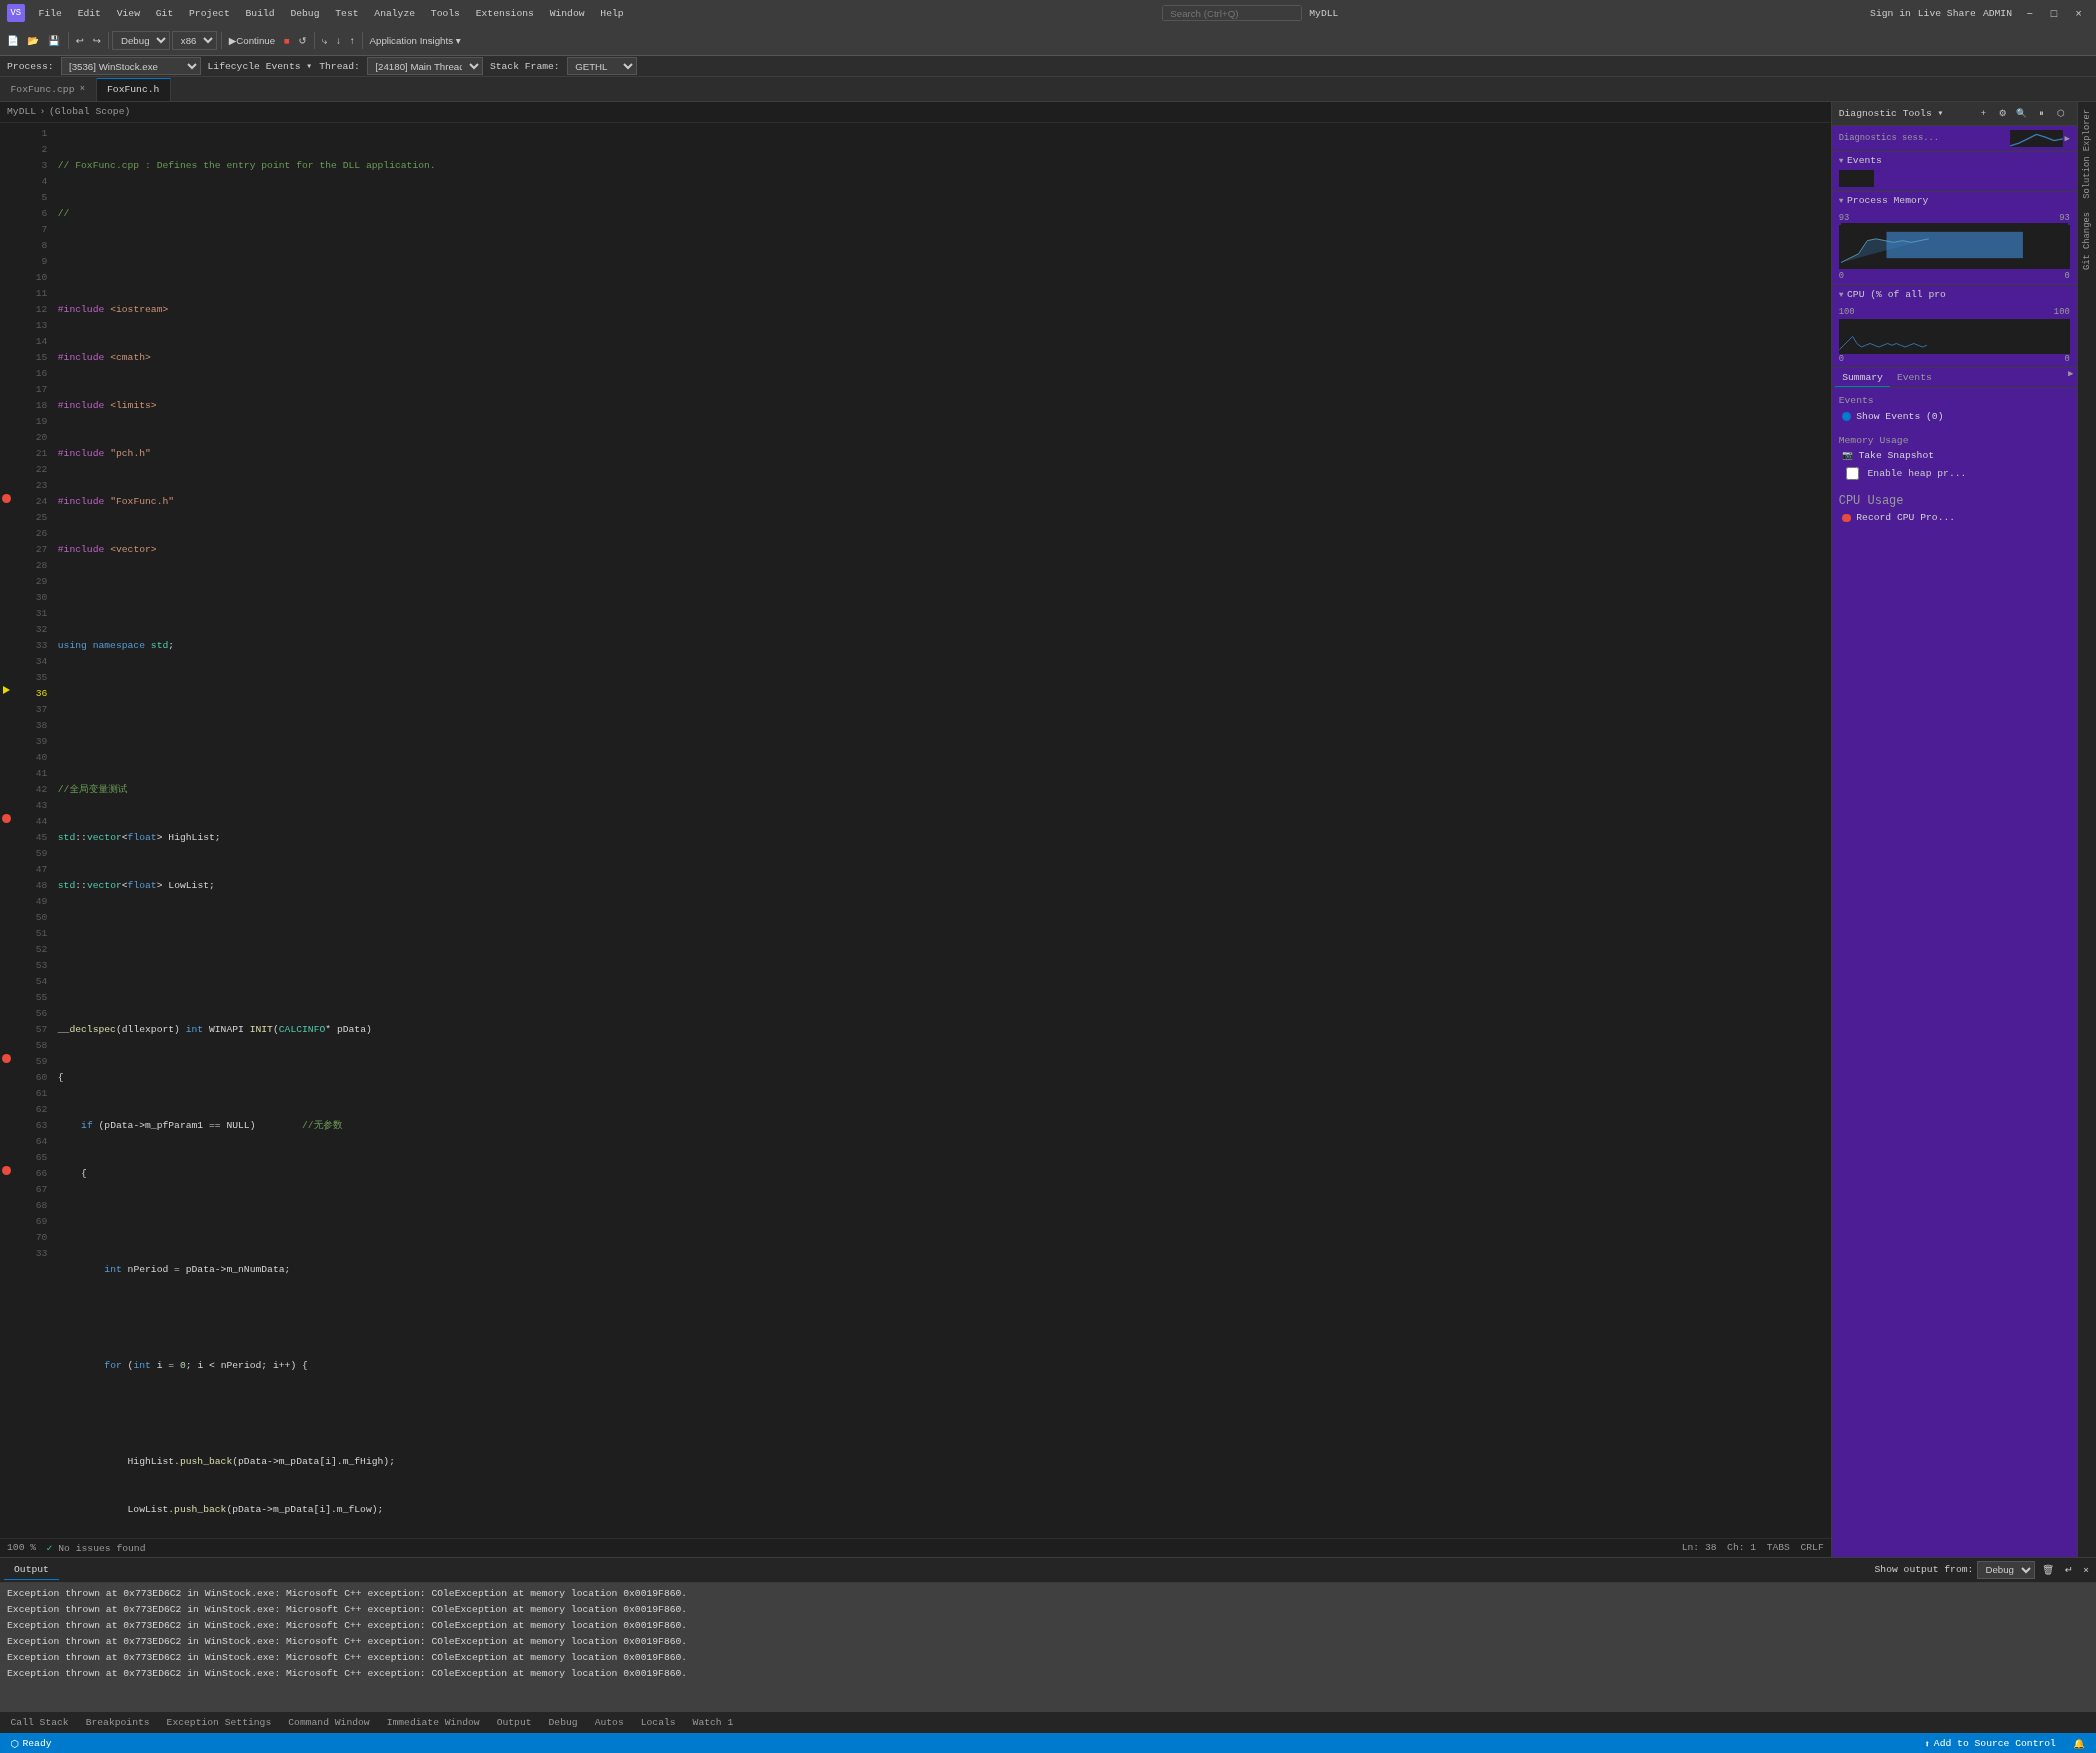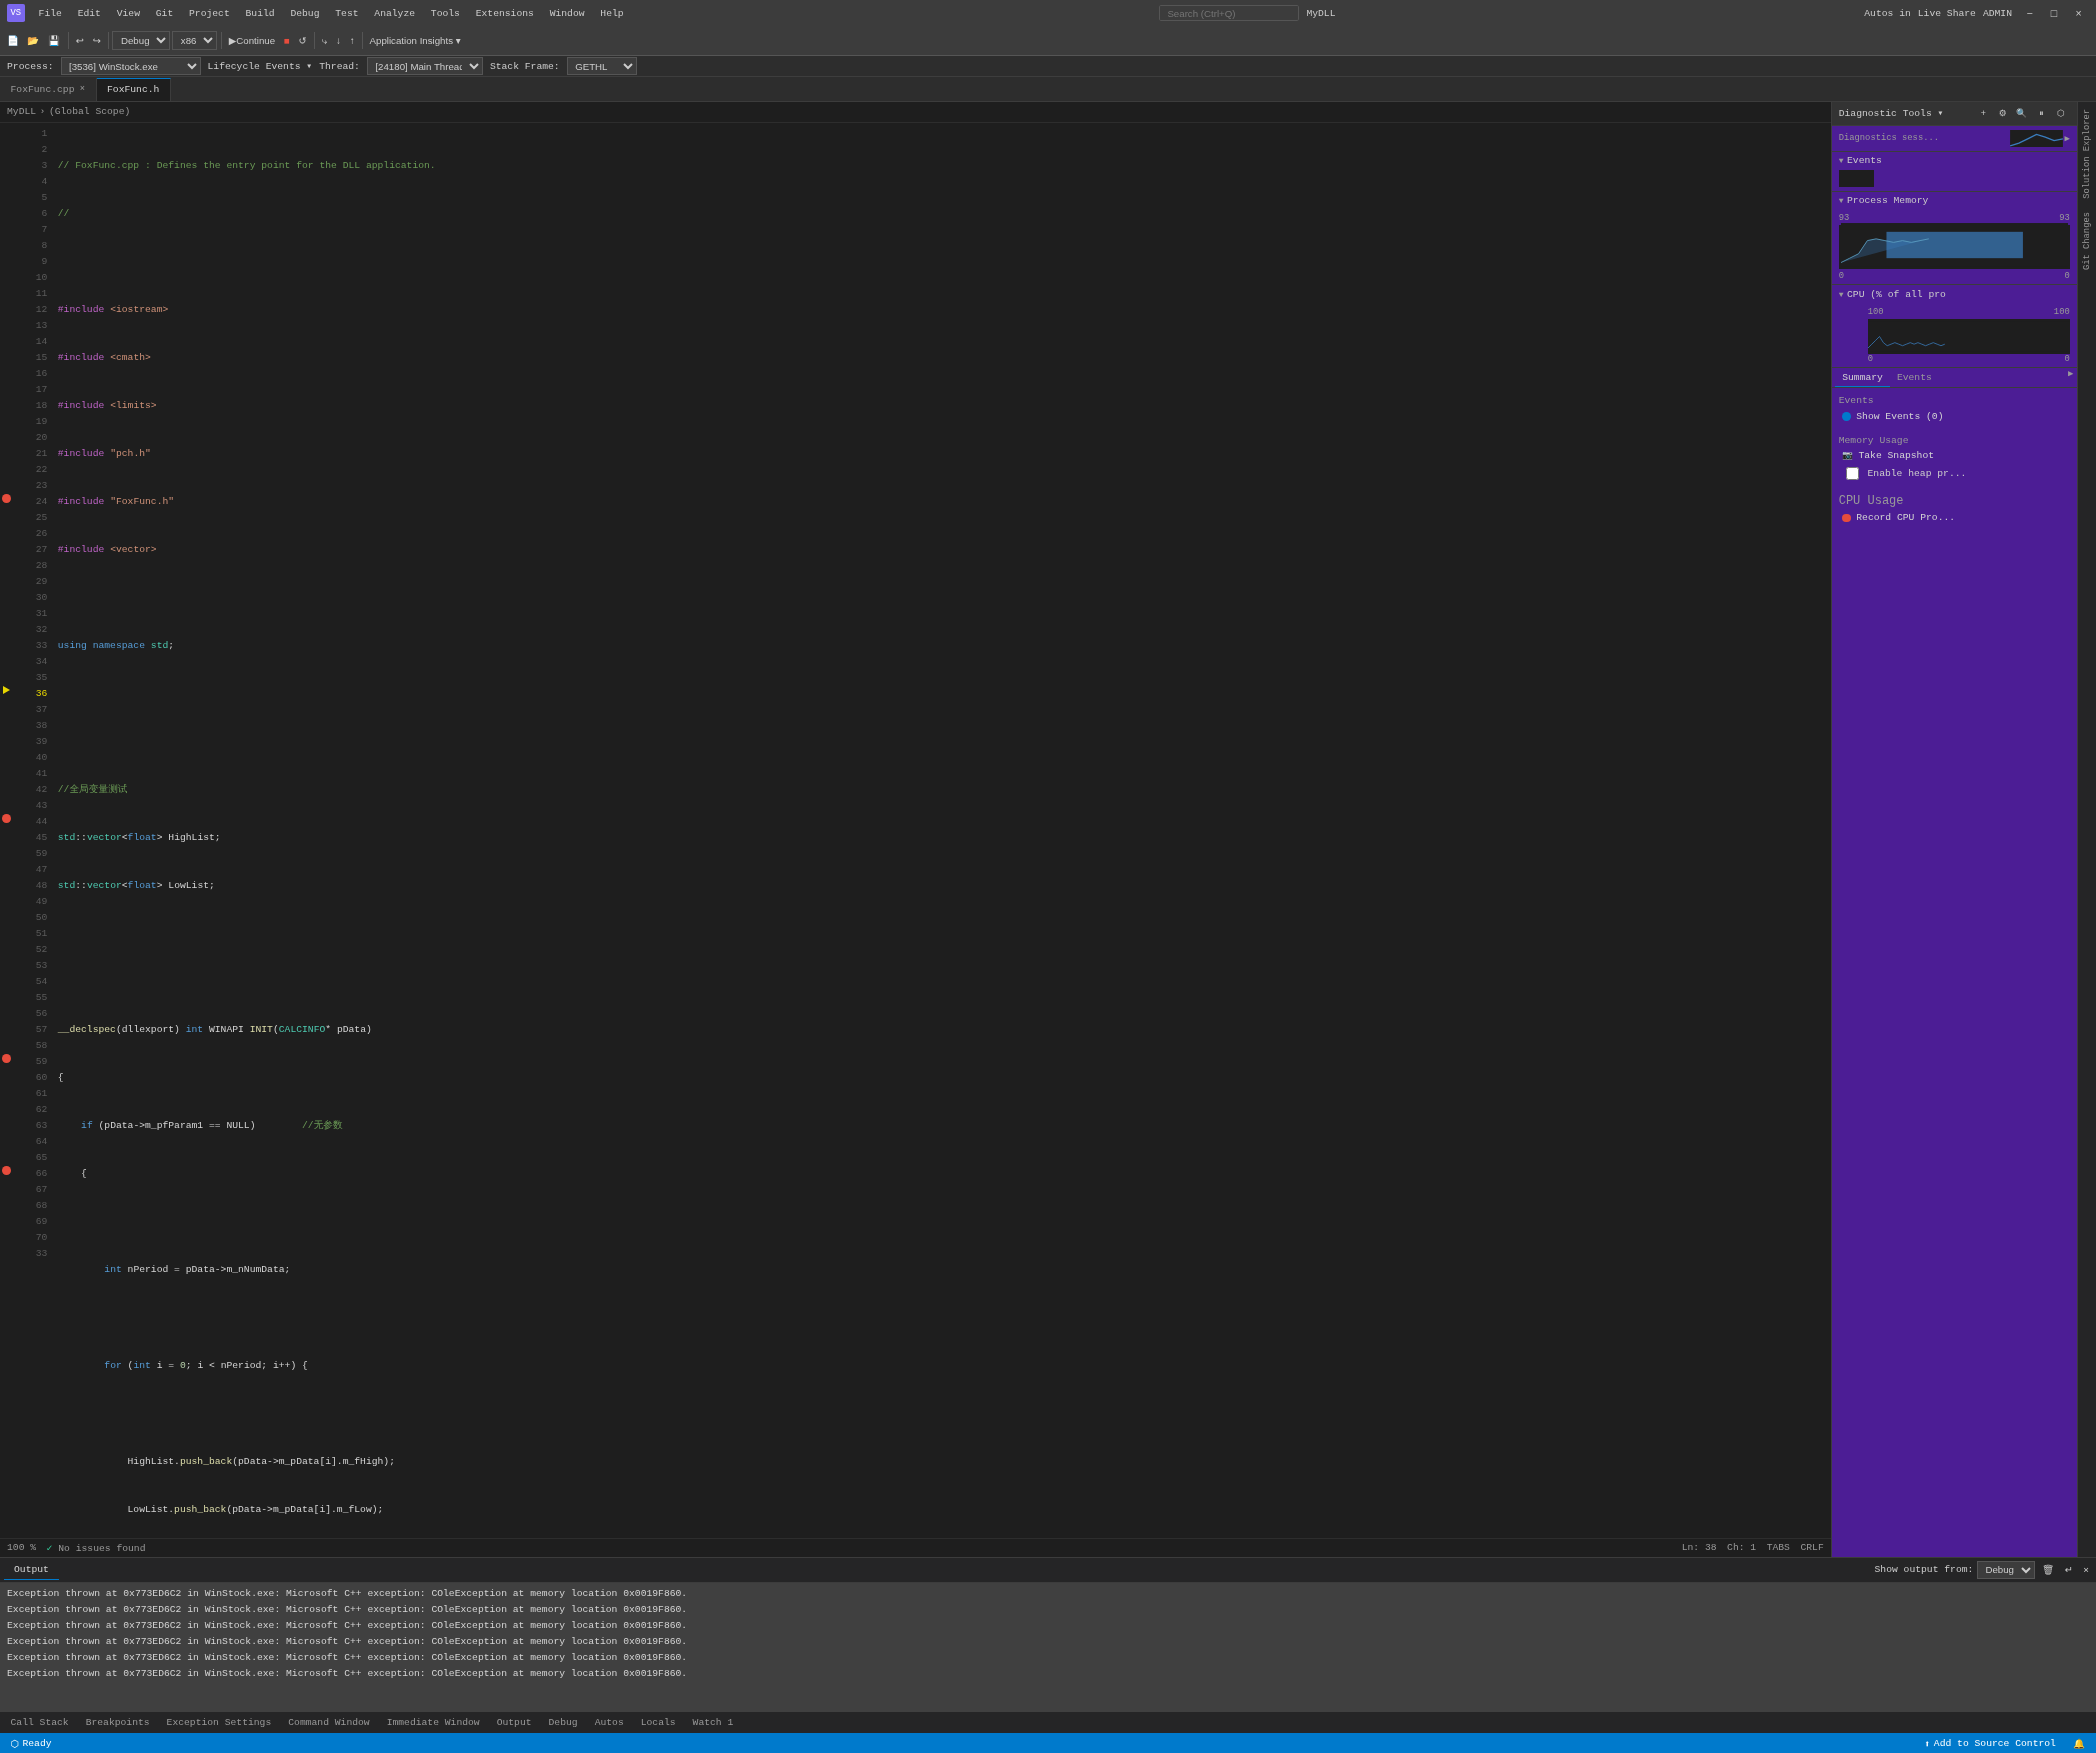--- a/index.html
+++ b/index.html
@@ -346,21 +346,20 @@
     .memory-bottom-labels {
       display: flex;
       justify-content: space-between;
       font-size: 8.8px;
       color: #999;
     }
 
     
     .cpu-chart {
       padding: 3.5px 7px;
-      margin-left: 29px;
     }
     .cpu-labels {
       display: flex;
       justify-content: space-between;
       font-size: 8.8px;
       color: #999;
       margin-bottom: 1.8px;
     }
     .cpu-bar-container {
       height: 35px;
@@ -650,21 +649,21 @@
       <span class="menu-item">Extensions</span>
       <span class="menu-item">Window</span>
       <span class="menu-item">Help</span>
     </div>
   </div>
   <div style="display:flex;align-items:center;gap:7px;">
     <input class="search-box" placeholder="Search (Ctrl+Q)" style="">
     <span class="title-label">MyDLL</span>
   </div>
   <div class="title-bar-right">
-    <span class="title-label">Autos in</span>
+    <span class="title-label">Sign in</span>
     <span class="title-label">Live Share</span>
     <span class="title-label">ADMIN</span>
     <div class="window-controls">
       <button class="win-btn">−</button>
       <button class="win-btn">□</button>
       <button class="win-btn close">×</button>
     </div>
   </div>
 </div>
 

